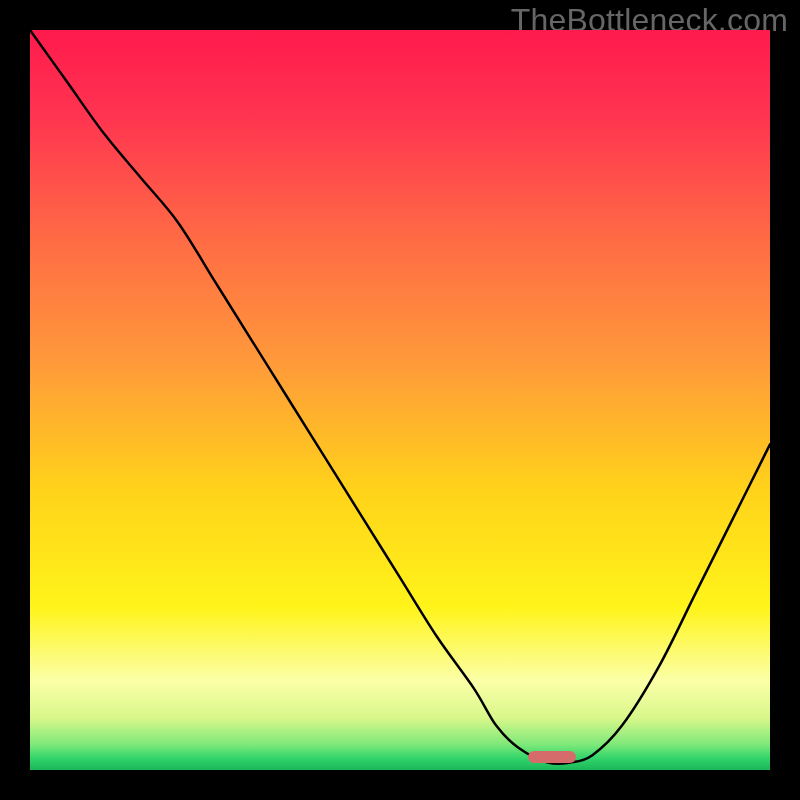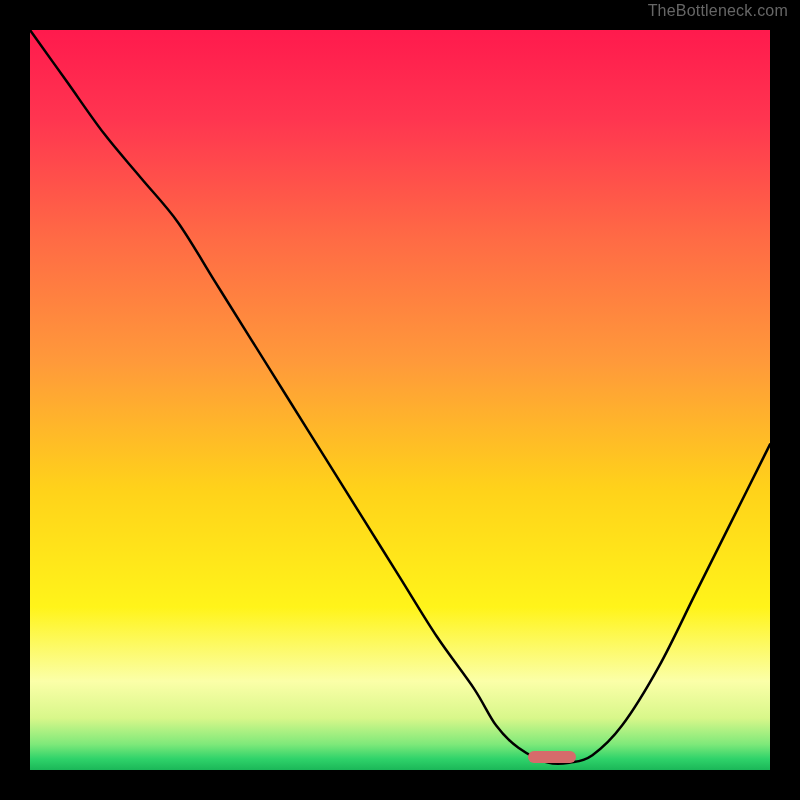--- a/index.html
+++ b/index.html
@@ -8,21 +8,21 @@
     position: absolute;
     left: 0; top: 0; width: 800px; height: 800px;
     background: #000;
   }
   .watermark {
     position: absolute;
     top: 2px;
     right: 12px;
     color: #666;
     font-family: Arial, Helvetica, sans-serif;
-    font-size: 16px;
+    font-size: 32px;
     font-weight: 400;
     letter-spacing: 0.2px;
   }
   .plot {
     position: absolute;
     left: 30px;
     top: 30px;
     width: 740px;
     height: 740px;
   }

